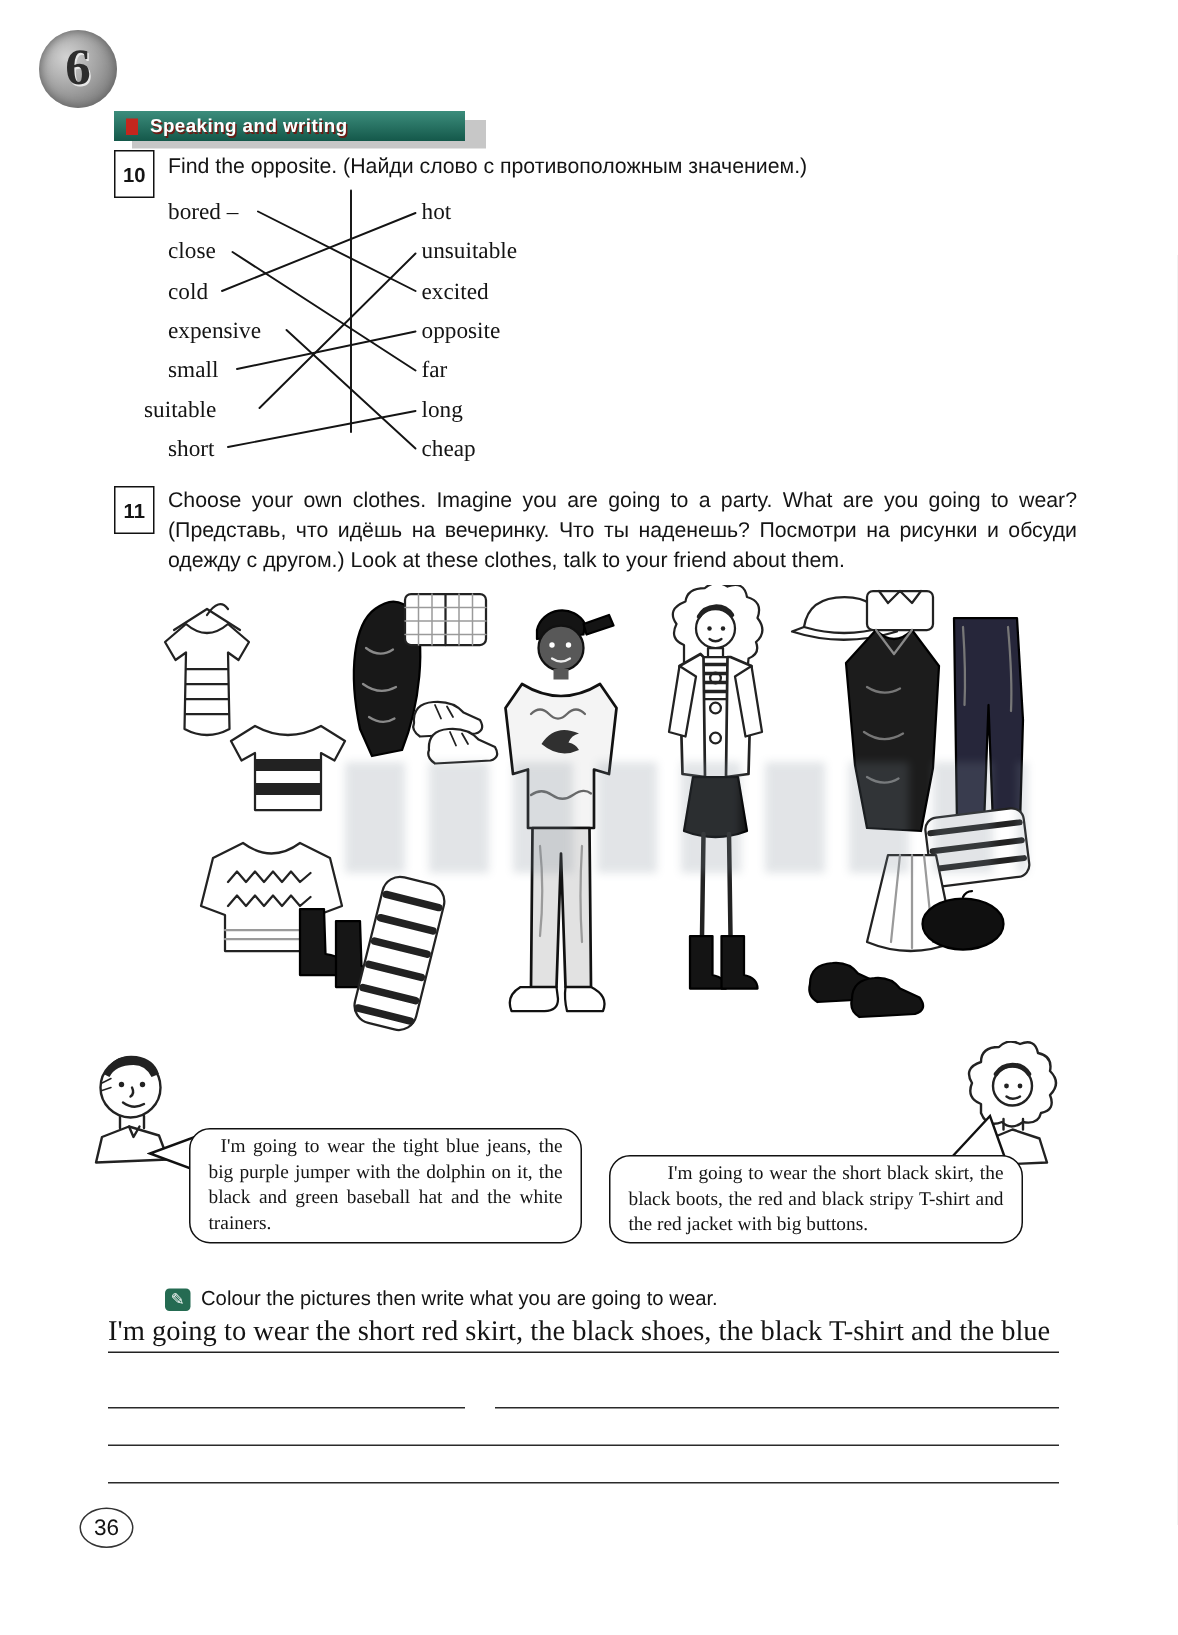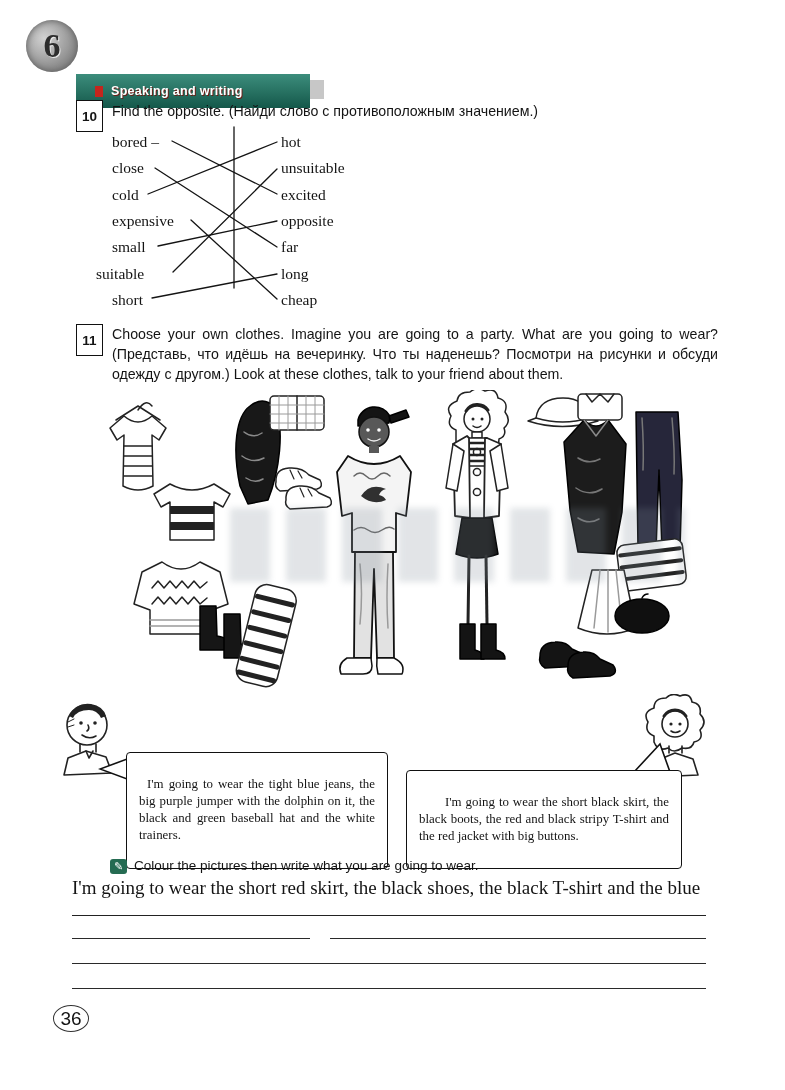--- a/index.html
+++ b/index.html
@@ -4,28 +4,28 @@
 <style>
   * { margin:0; padding:0; box-sizing:border-box; }
   html,body { background:#e9e9e9; }
   body { font-family:"Liberation Sans", sans-serif; color:#141414; }
   .page { position:relative; width:785px; height:1090px; margin:0 auto; background:#ffffff; overflow:hidden; }
   .abs { position:absolute; }
   .numbox { position:absolute; width:27px; height:32px; border:1.8px solid #111; background:#fff;
             display:flex; align-items:center; justify-content:center; font-weight:bold; font-size:13.5px; }
   .instr { position:absolute; font-size:14.2px; line-height:1.4; }
   .mword { position:absolute; font-family:"Liberation Serif", serif; font-size:15.5px; white-space:nowrap; }
-  .bubble { position:absolute; background:#fff; border:1.8px solid #111; border-radius:4px;
-            padding:23px 12px; font-family:"Liberation Serif", serif; font-size:12.9px;
+  .bubble { position:absolute; background:#fff; border:1.8px solid #111; border-radius:14px;
+            padding:3px 12px; font-family:"Liberation Serif", serif; font-size:12.9px;
             line-height:1.33; text-align:justify; }
   .rule { position:absolute; height:0; border-top:1.2px solid #2a2a2a; }
   .answer { position:absolute; font-family:"Liberation Serif", serif; font-size:19px; }
   .banner-shadow { position:absolute; left:88px; top:80px; width:236px; height:19px; background:#c7c7c7; }
-  .banner { position:absolute; left:76px; top:74px; width:234px; height:34px;
-            background:linear-gradient(180deg,#3c8d7c,#14584a); display:flex; align-items:center; gap:8px; padding-left:19px; }
+  .banner { position:absolute; left:76px; top:74px; width:234px; height:20px;
+            background:linear-gradient(180deg,#3c8d7c,#14584a); display:flex; align-items:center; gap:8px; padding-left:8px; }
   .banner-tab { width:8px; height:11px; background:#c4261d; }
   .banner-label { color:#fff; font-size:12.5px; font-weight:bold; letter-spacing:.3px; text-shadow:1px 1px 0 #6e1b14; }
   .watermark { position:absolute; left:230px; top:508px; width:455px; height:74px; opacity:.22;
                background:repeating-linear-gradient(90deg,#7d8a96 0 40px, transparent 40px 56px);
                filter:blur(3px); }
   svg { display:block; }
 </style>
 </head>
 <body>
 
@@ -290,25 +290,25 @@
   </svg>
 
   <div class="bubble" style="left:406px; top:770px; width:276px; text-indent:26px;">I'm going to wear the short black skirt, the black boots, the red and black stripy T-shirt and the red jacket with big buttons.</div>
 
   <div class="abs" style="left:110px; top:859px; width:17px; height:15px; background:#256b52; border-radius:3px;
        color:#fff; font-size:11px; display:flex; align-items:center; justify-content:center;">
     <span>✎</span>
   </div>
   <div class="abs" style="left:134px; top:858px; font-size:13.5px;">Colour the pictures then write what you are going to wear.</div>
 
-  <div class="answer" style="left:72px; top:877px; width:634px; border-bottom:1.2px solid #222; padding-bottom:16px;">I'm going to wear the short red skirt, the black shoes, the black T-shirt and the blue</div>
+  <div class="answer" style="left:72px; top:877px; width:634px; border-bottom:1.2px solid #222; padding-bottom:2px;">I'm going to wear the short red skirt, the black shoes, the black T-shirt and the blue</div>
 
   <div class="rule" style="left:72px;  top:938px; width:238px;"></div>
   <div class="rule" style="left:330px; top:938px; width:376px;"></div>
   <div class="rule" style="left:72px;  top:963px; width:634px;"></div>
   <div class="rule" style="left:72px;  top:988px; width:634px;"></div>
 
   <div class="abs" style="left:53px; top:1005px; width:36px; height:27px; border:1.4px solid #333; border-radius:50%;
-       display:flex; align-items:center; justify-content:center; font-size:19px;">
+       display:flex; align-items:center; justify-content:center; font-size:15px;">
     <span>36</span>
   </div>
 
 </div>
 
 </body></html>

